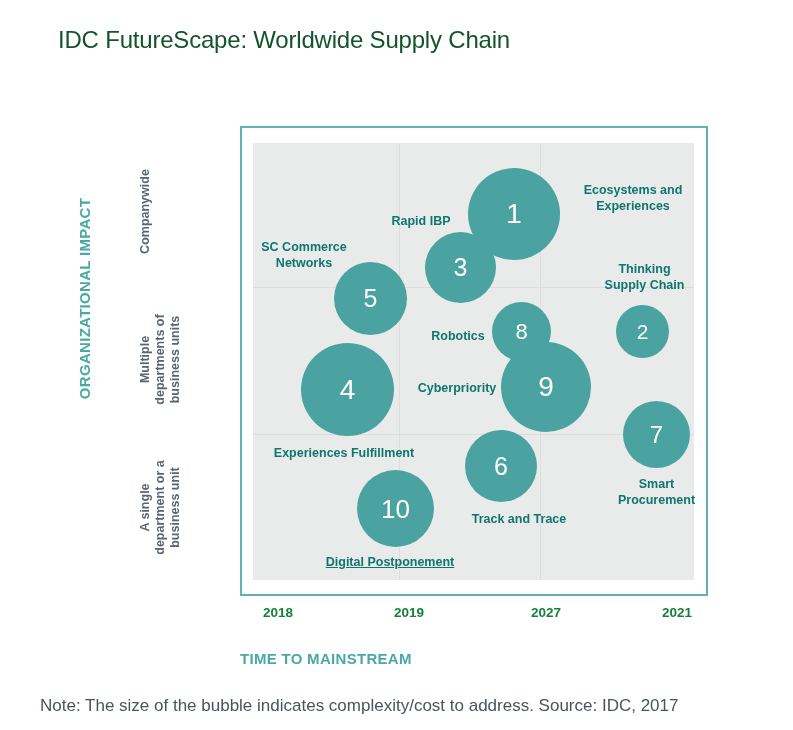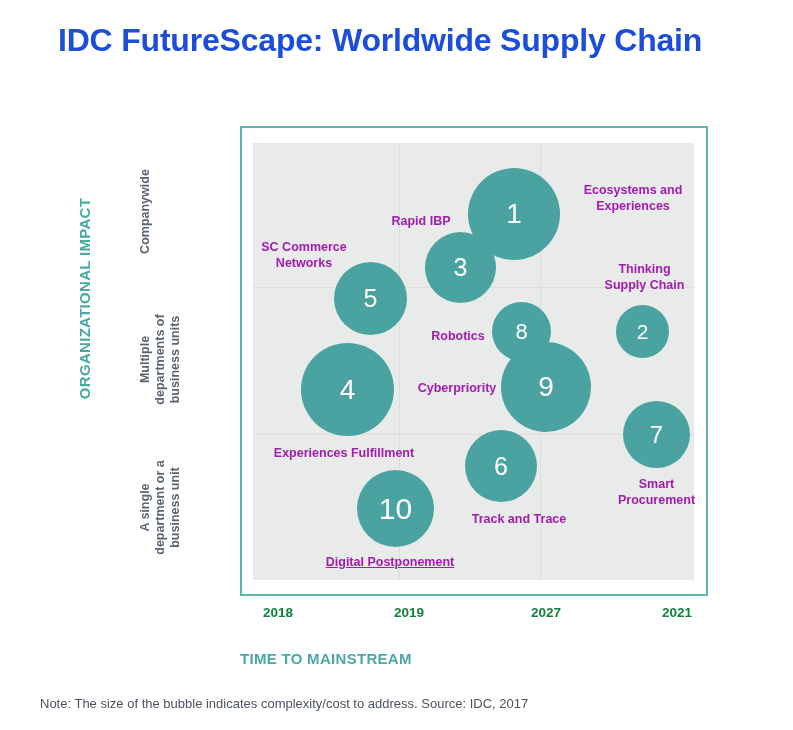--- a/index.html
+++ b/index.html
@@ -15,24 +15,24 @@
     overflow: hidden;
     position: relative;
   }
 
   
   #chart-title {
     position: absolute;
     left: 58px;
     top: 18px;
     width: 700px;
-    font-size: 32px;
-    font-weight: 700;
+    font-size: 24px;
+    font-weight: 400;
     letter-spacing: -0.2px;
-    color: #1d4ed8;
+    color: #14532d;
     line-height: 44px;
     white-space: nowrap;
   }
 
   
   #y-axis-title {
     position: absolute;
     left: -26px;
     top: 290px;
     width: 220px;
@@ -138,21 +138,21 @@
     font-weight: 400;
     line-height: 1;
     user-select: none;
   }
 
   
   .bubble-label {
     position: absolute;
     font-size: 12.5px;
     font-weight: 700;
-    color: #a21caf;
+    color: #0f766e;
     line-height: 16px;
     text-align: center;
     white-space: pre-line;
   }
 
   
   .x-tick {
     position: absolute;
     top: 605px;
     font-size: 13.5px;
@@ -161,21 +161,21 @@
     text-align: center;
     width: 80px;
     margin-left: -40px;
   }
 
   
   #footnote {
     position: absolute;
     left: 40px;
     top: 696px;
-    font-size: 13px;
+    font-size: 17px;
     color: #4a545f;
   }
 </style>
 </head>
 <body>
 
 <div id="chart-title">IDC FutureScape: Worldwide Supply Chain</div>
 
 <div id="y-axis-title">ORGANIZATIONAL IMPACT</div>
 
@@ -216,21 +216,21 @@
   </div>
 <div class="bubble" style="left:501px; top:342px; width:90px; height:90px; font-size:28px;">
     <span>9</span>
   </div>
 <div class="bubble" style="left:623px; top:401px; width:67px; height:67px; font-size:24px;">
     <span>7</span>
   </div>
 <div class="bubble" style="left:465px; top:430px; width:72px; height:72px; font-size:25px;">
     <span>6</span>
   </div>
-<div class="bubble" style="left:357px; top:470px; width:77px; height:77px; font-size:30px;">
+<div class="bubble" style="left:357px; top:470px; width:77px; height:77px; font-size:26px;">
     <span>10</span>
   </div>
 
 <div class="bubble-label" style="left:563px; top:182px; width:140px;">Ecosystems and
 Experiences</div>
 
 <div class="bubble-label" style="left:366px; top:213px; width:110px;">Rapid IBP</div>
 
 <div class="bubble-label" style="left:249px; top:239px; width:110px;">SC Commerce
 Networks</div>

